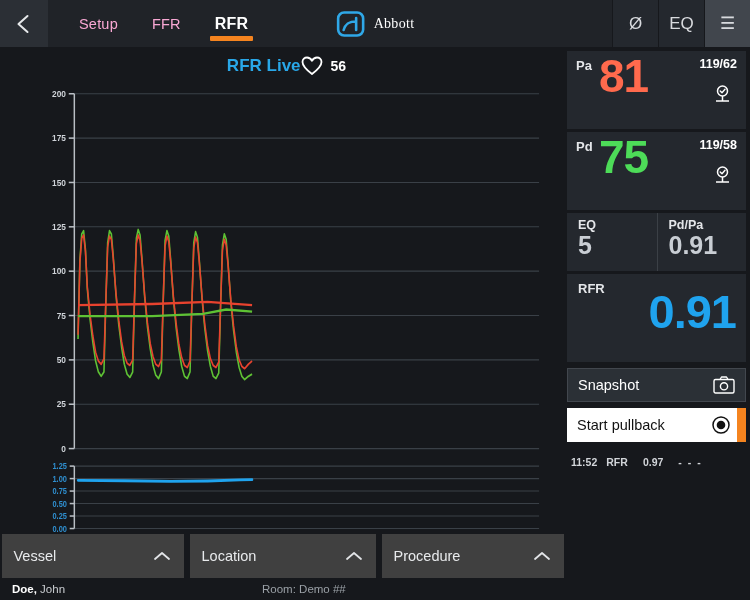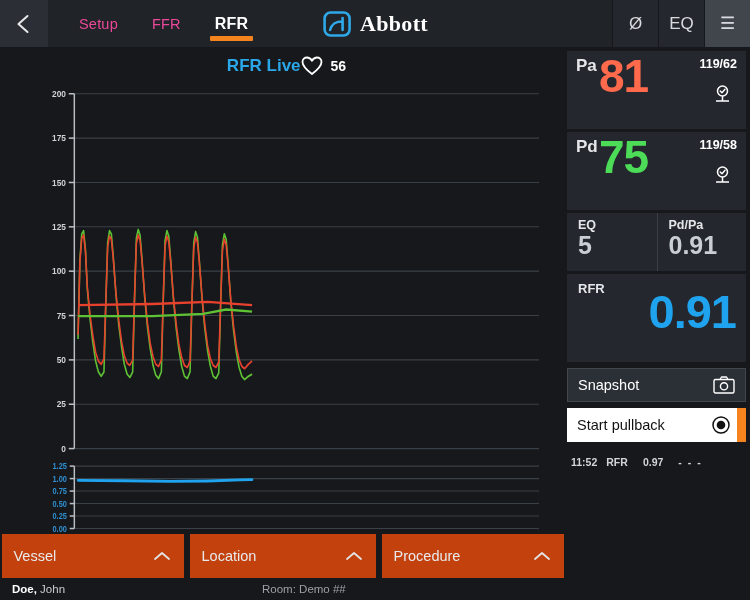--- a/index.html
+++ b/index.html
@@ -23,32 +23,32 @@
   .back-btn {
     width: 48px; flex:0 0 48px;
     background: #2b2f35;
     display: flex; align-items: center; justify-content: center;
   }
   .nav-tabs { display: flex; align-items: stretch; padding-left: 14px; }
   .nav-tab {
     position: relative;
     display: flex; align-items: center; justify-content: center;
     padding: 0 17px;
-    font-size: 14.5px; color: #ec4899; letter-spacing: .2px;
+    font-size: 14.5px; color: #f9a8d4; letter-spacing: .2px;
   }
   .nav-tab.active { color: #ffffff; font-weight: bold; font-size: 16px; }
   .nav-tab.active .tab-underline {
     position: absolute; left: 12px; right: 12px; bottom: 6px;
     height: 5px; background: #f5841f; border-radius: 1px;
   }
   .brand {
     position: absolute; left: 50%; transform: translateX(-50%);
     top: 0; height: 47px; display: flex; align-items: center; gap: 8px;
   }
-  .brand-name { font-family: "Liberation Serif", serif; font-weight: bold; font-size: 22px; color: #fff; letter-spacing: .3px; }
+  .brand-name { font-family: "Liberation Serif", serif; font-weight: normal; font-size: 14px; color: #fff; letter-spacing: .3px; }
   .top-actions { margin-left: auto; display: flex; align-items: stretch; }
   .top-btn {
     width: 46px; flex: 0 0 46px;
     display: flex; align-items: center; justify-content: center;
     background: #24282e; border-left: 1px solid #16181c;
     font-size: 17px; color: #d8dade;
   }
   .top-btn.menu { background: #41464d; }
 
   
@@ -64,21 +64,21 @@
   .chart-title { color: #29a7e8; font-size: 17px; font-weight: bold; }
   .chart-head-right { margin-left: auto; display: flex; align-items: center; gap: 8px; }
   .hr-value { font-size: 14px; color: #fff; font-weight: bold; }
 
   .plot-wrap { position: relative; flex: 1 1 auto; min-height: 0; margin-left: 41px; }
   .plot-wrap svg { display: block; width: 100%; height: 100%; }
 
   
   .selectors { height: 44px; flex: 0 0 44px; display: flex; gap: 6px; padding: 0 2px 0 2px; align-items: stretch; }
   .selector {
-    background: #c2410c;
+    background: #404040;
     display: flex; align-items: center;
     padding: 0 12px;
     font-size: 14.5px; color: #e8eaec;
   }
   .sel-vessel { width: 182px; flex: 0 0 182px; }
   .sel-location { width: 186px; flex: 0 0 186px; gap: 46px; }
   .sel-procedure { width: 182px; flex: 0 0 182px; }
   .selector .chev { margin-left: auto; }
 
   .statusbar {
@@ -97,21 +97,21 @@
     background: #16181c;
     display: flex; flex-direction: column;
     padding: 4px 4px 0 2px;
     gap: 3px;
   }
   .vital {
     background: #24282e;
     height: 78px; flex: 0 0 78px;
     position: relative; padding: 5px 8px 0 9px;
   }
-  .vital .lbl { font-size: 17px; font-weight: bold; color: #e4e6e9; }
+  .vital .lbl { font-size: 13px; font-weight: bold; color: #e4e6e9; }
   .vital .big {
     position: absolute; left: 32px; top: 2px;
     font-size: 46px; font-weight: bold; letter-spacing: -1px; line-height: 1;
   }
   .vital .big.pa { color: #ff6a4d; }
   .vital .big.pd { color: #4ddc58; }
   .vital .sys { position: absolute; right: 9px; top: 6px; font-size: 12.5px; font-weight: bold; color: #fff; }
   .vital .xducer { position: absolute; right: 14px; top: 34px; }
 
   .ratios { display: flex; background: #24282e; height: 58px; flex: 0 0 58px; }

